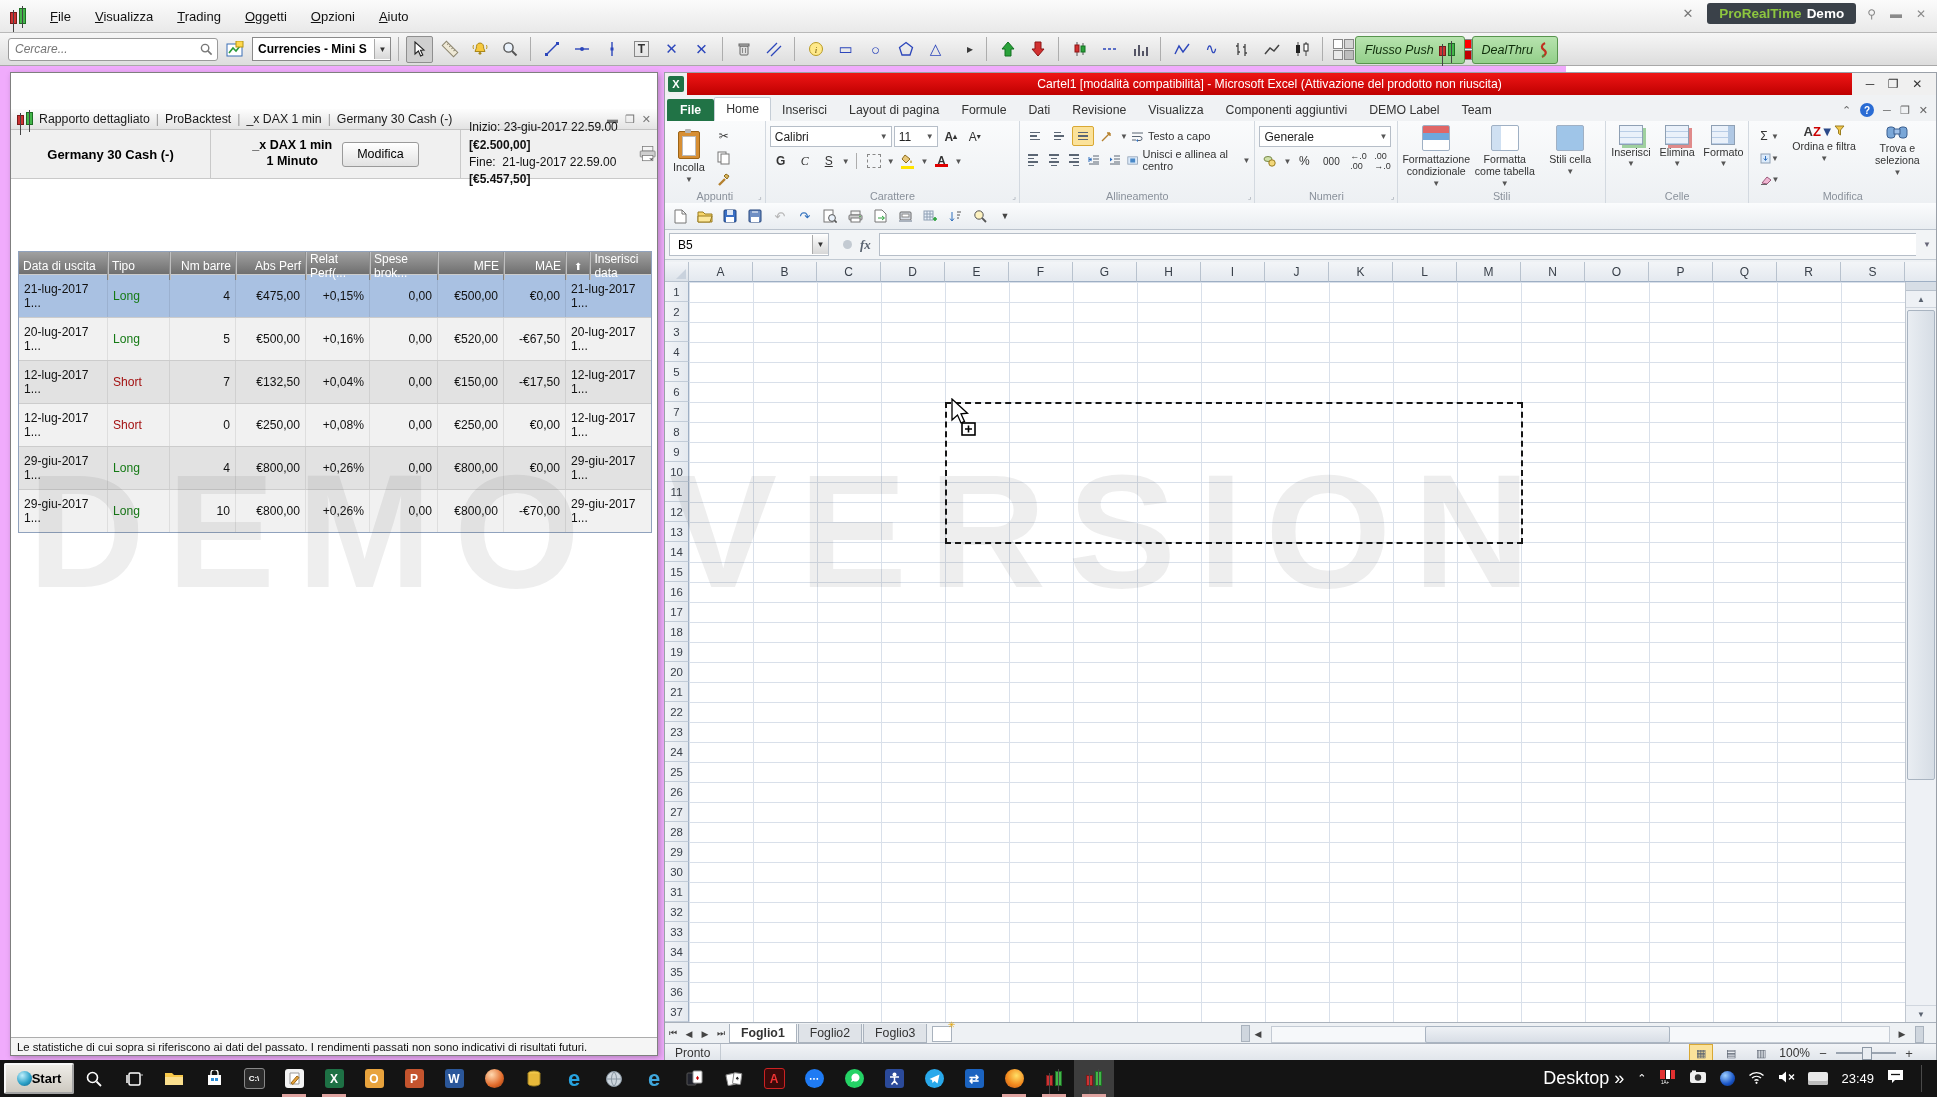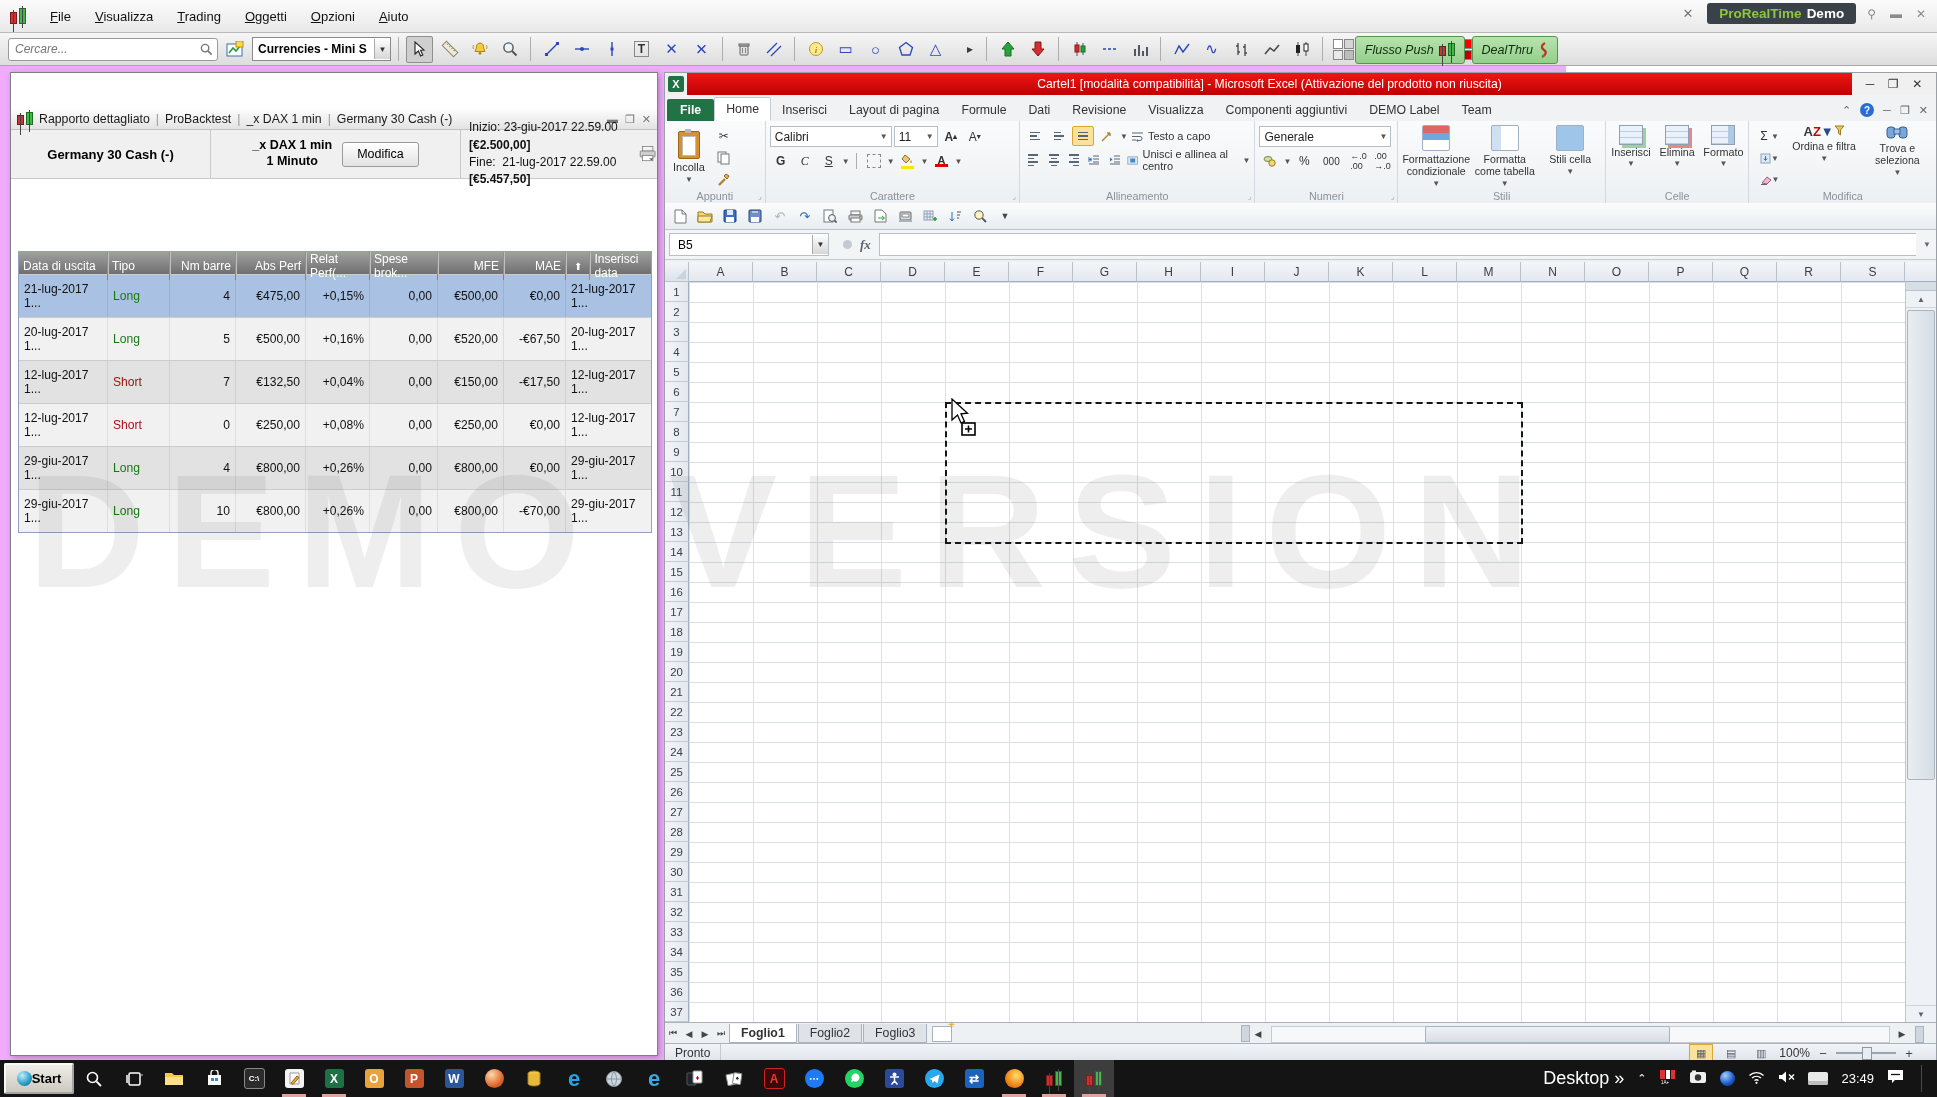--- a/index.html
+++ b/index.html
@@ -583,20 +583,21 @@
           <span class="type">Long</span>
           <span class="r g">10</span>
           <span class="r g">€800,00</span>
           <span class="r g">+0,26%</span>
           <span class="r g">0,00</span>
           <span class="r g">€800,00</span>
           <span class="r g">-€70,00</span>
           <span>29-giu-2017 1...</span>
       </div>
     </div>
+    <div class="rw-disclaimer">Le statistiche di cui sopra si riferiscono ai dati del passato. I rendimenti passati non sono indicativi di risultati futuri.</div>
   </div>
 
   <div class="xl-win">
     <div class="xl-title">
       <span class="xl-appicon">X</span>
       <div class="xl-redbar">Cartel1 [modalità compatibilità] - Microsoft Excel (Attivazione del prodotto non riuscita)</div>
       <div class="xl-winctrl">
         <span>─</span>
         <span>❐</span>
         <span>✕</span>

